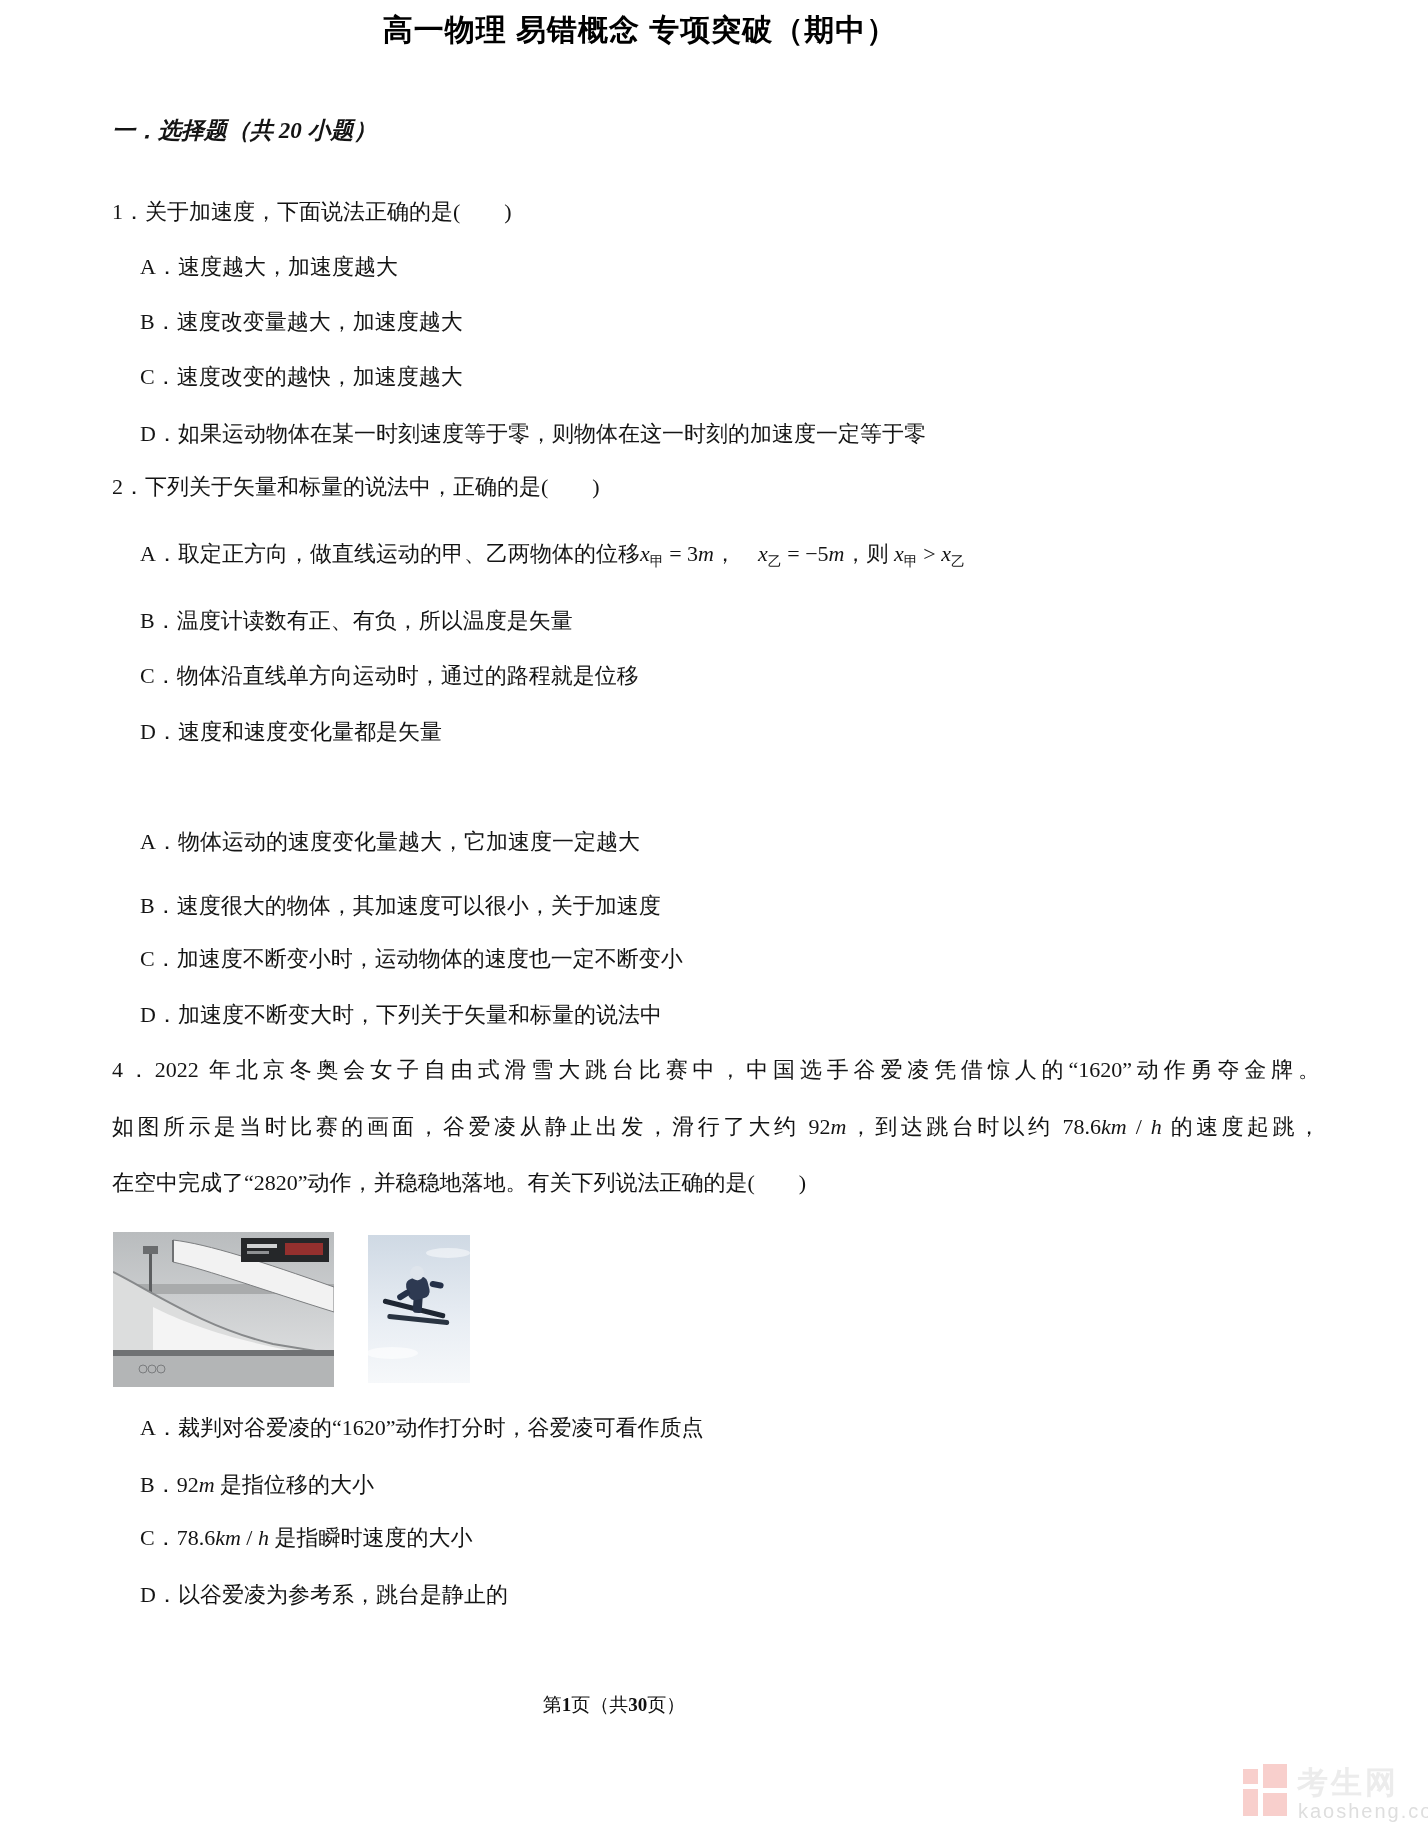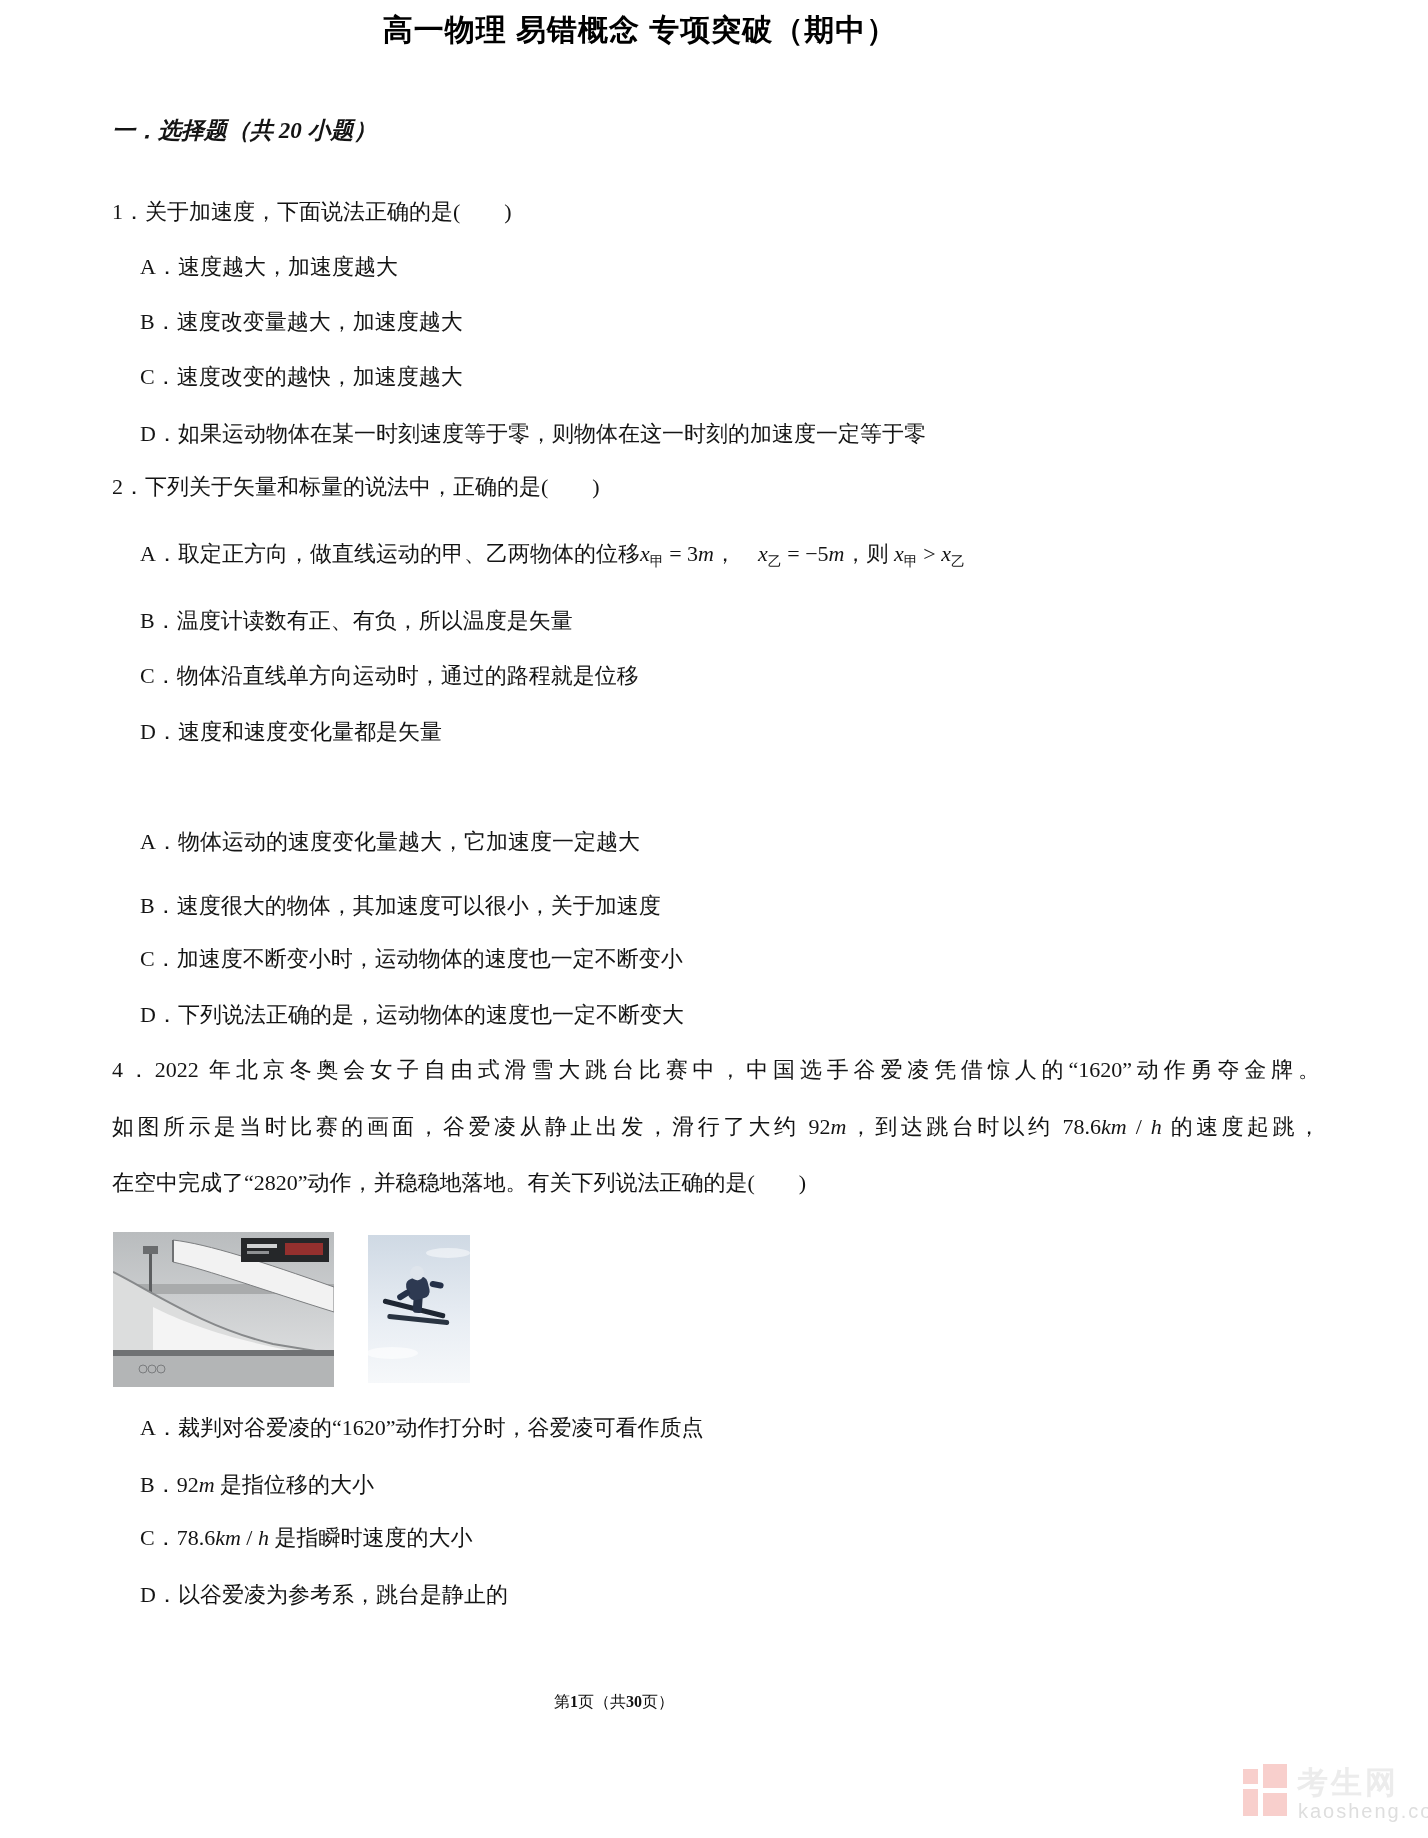--- a/index.html
+++ b/index.html
@@ -16,21 +16,21 @@
     font-size:30px; letter-spacing:1px; color:#000;margin-left:40px;
   }
   .section-heading { top:116px; font-weight:bold; font-size:23px;font-style:italic; }
   .justify { width:1208px; text-align:justify; text-align-last:justify; white-space:normal; }
   i { font-style:italic; }
   sub { font-size:14px; line-height:0; }
   b { font-weight:bold; }
   .figure { position:absolute; border:0; }
   .footer {
     position:absolute; top:1692px; left:0; width:1228px; text-align:center;
-    font-size:16px; color:#111;
+    font-size:19px; color:#111;
   }
   .watermark { position:absolute; left:1243px; top:1764px; width:190px; height:72px; }
   .wm-block { position:absolute; background:#f8cfcc; }
   .wm-b1 { left:0;  top:5;  width:15px; height:15px; top:5px; }
   .wm-b2 { left:20px; top:0;   width:24px; height:24px; }
   .wm-b3 { left:0;   top:25px; width:15px; height:27px; }
   .wm-b4 { left:20px; top:29px; width:24px; height:23px; }
   .wm-name {
     position:absolute; left:54px; top:-2px;
     font-family:"Liberation Sans","DejaVu Sans",sans-serif; font-weight:bold;
@@ -59,21 +59,21 @@
 
   <div class="line stem" style="top:472px">2．下列关于矢量和标量的说法中，正确的是(　　)</div>
   <div class="line opt" style="top:539px"><span>A．取定正方向，做直线运动的甲、乙两物体的位移</span><i>x</i><sub>甲</sub><span> = 3</span><i>m</i><span>，　</span><i>x</i><sub>乙</sub><span> = −5</span><i>m</i><span>，则 </span><i>x</i><sub>甲</sub><span> &gt; </span><i>x</i><sub>乙</sub></div>
   <div class="line opt" style="top:606px">B．温度计读数有正、有负，所以温度是矢量</div>
   <div class="line opt" style="top:661px">C．物体沿直线单方向运动时，通过的路程就是位移</div>
   <div class="line opt" style="top:717px">D．速度和速度变化量都是矢量</div>
 
   <div class="line opt" style="top:827px">A．物体运动的速度变化量越大，它加速度一定越大</div>
   <div class="line opt" style="top:891px">B．速度很大的物体，其加速度可以很小，关于加速度</div>
   <div class="line opt" style="top:944px">C．加速度不断变小时，运动物体的速度也一定不断变小</div>
-  <div class="line opt" style="top:1000px">D．下列说法正确的是，运动物体的速度也一定不断变大</div>
+  <div class="line opt" style="top:1000px">D．加速度不断变大时，下列关于矢量和标量的说法中</div>
 
   <div class="line stem justify" style="top:1055px">4．2022 年北京冬奥会女子自由式滑雪大跳台比赛中，中国选手谷爱凌凭借惊人的“1620”动作勇夺金牌。</div>
   <div class="line stem justify" style="top:1112px"><span>如图所示是当时比赛的画面，谷爱凌从静止出发，滑行了大约 92</span><i>m</i><span>，到达跳台时以约 78.6</span><i>km</i><span> / </span><i>h</i><span> 的速度起跳，</span></div>
   <div class="line stem" style="top:1168px">在空中完成了“2820”动作，并稳稳地落地。有关下列说法正确的是(　　)</div>
 
   <svg class="figure" style="left:113px; top:1232px" width="221" height="155" viewBox="0 0 221 155">
     <defs>
       <linearGradient id="sky1" x1="0" y1="0" x2="0" y2="1">
         <stop offset="0" stop-color="#b9bcbe"></stop>
           <stop offset="1" stop-color="#e3e4e5"></stop>

